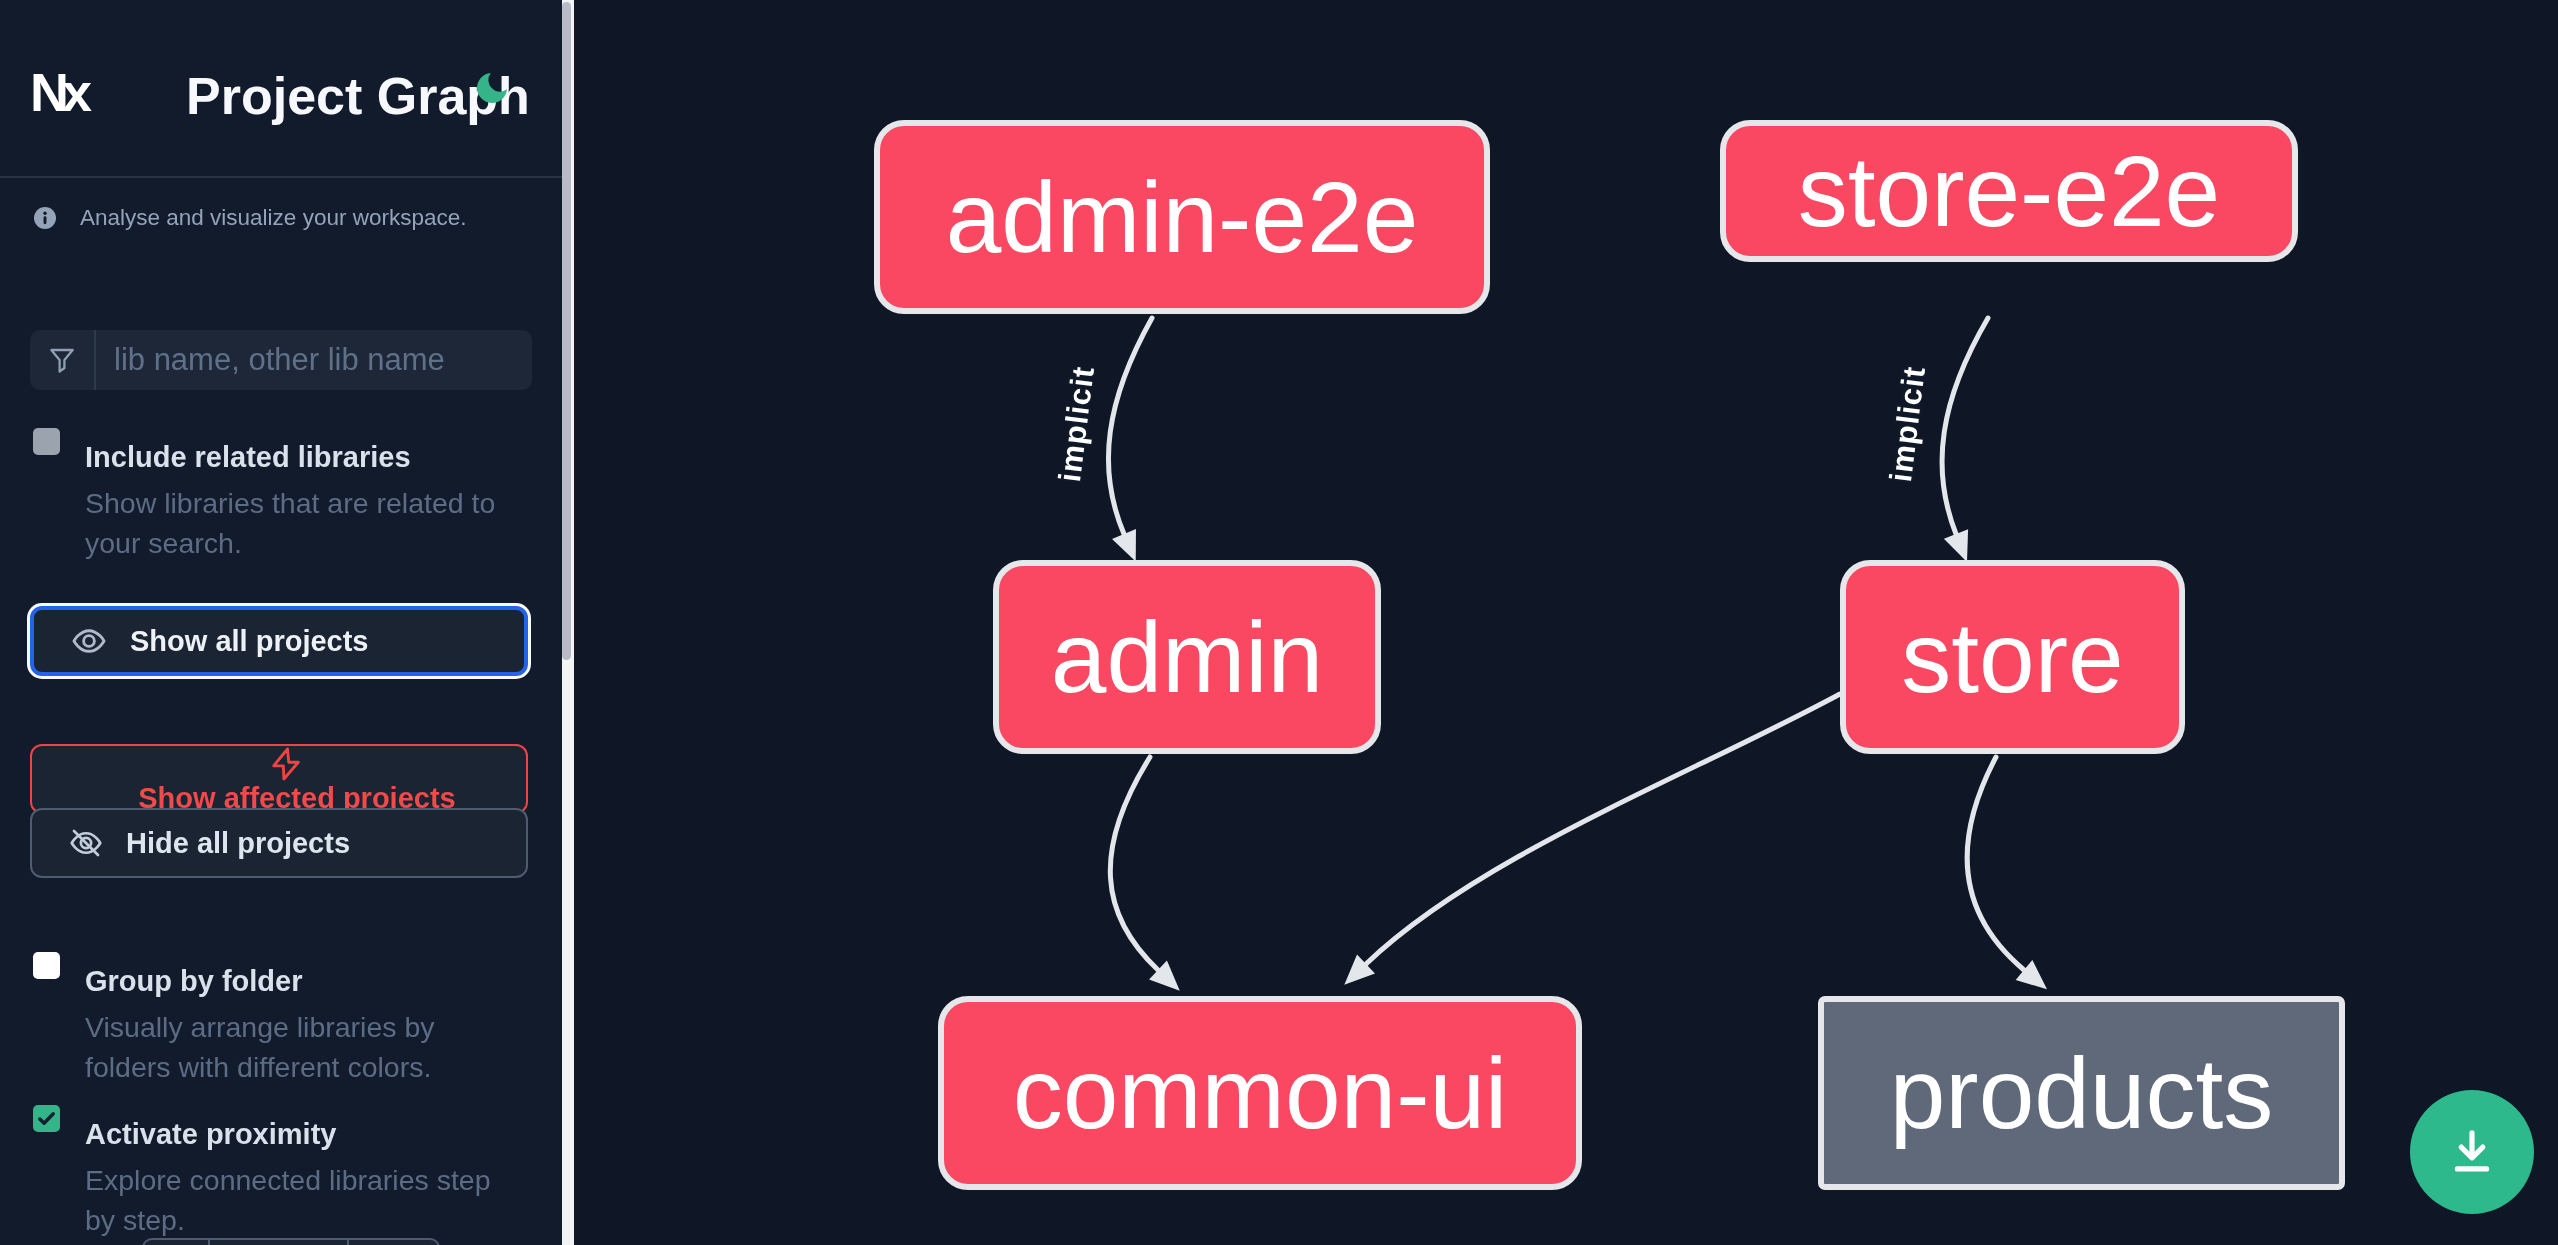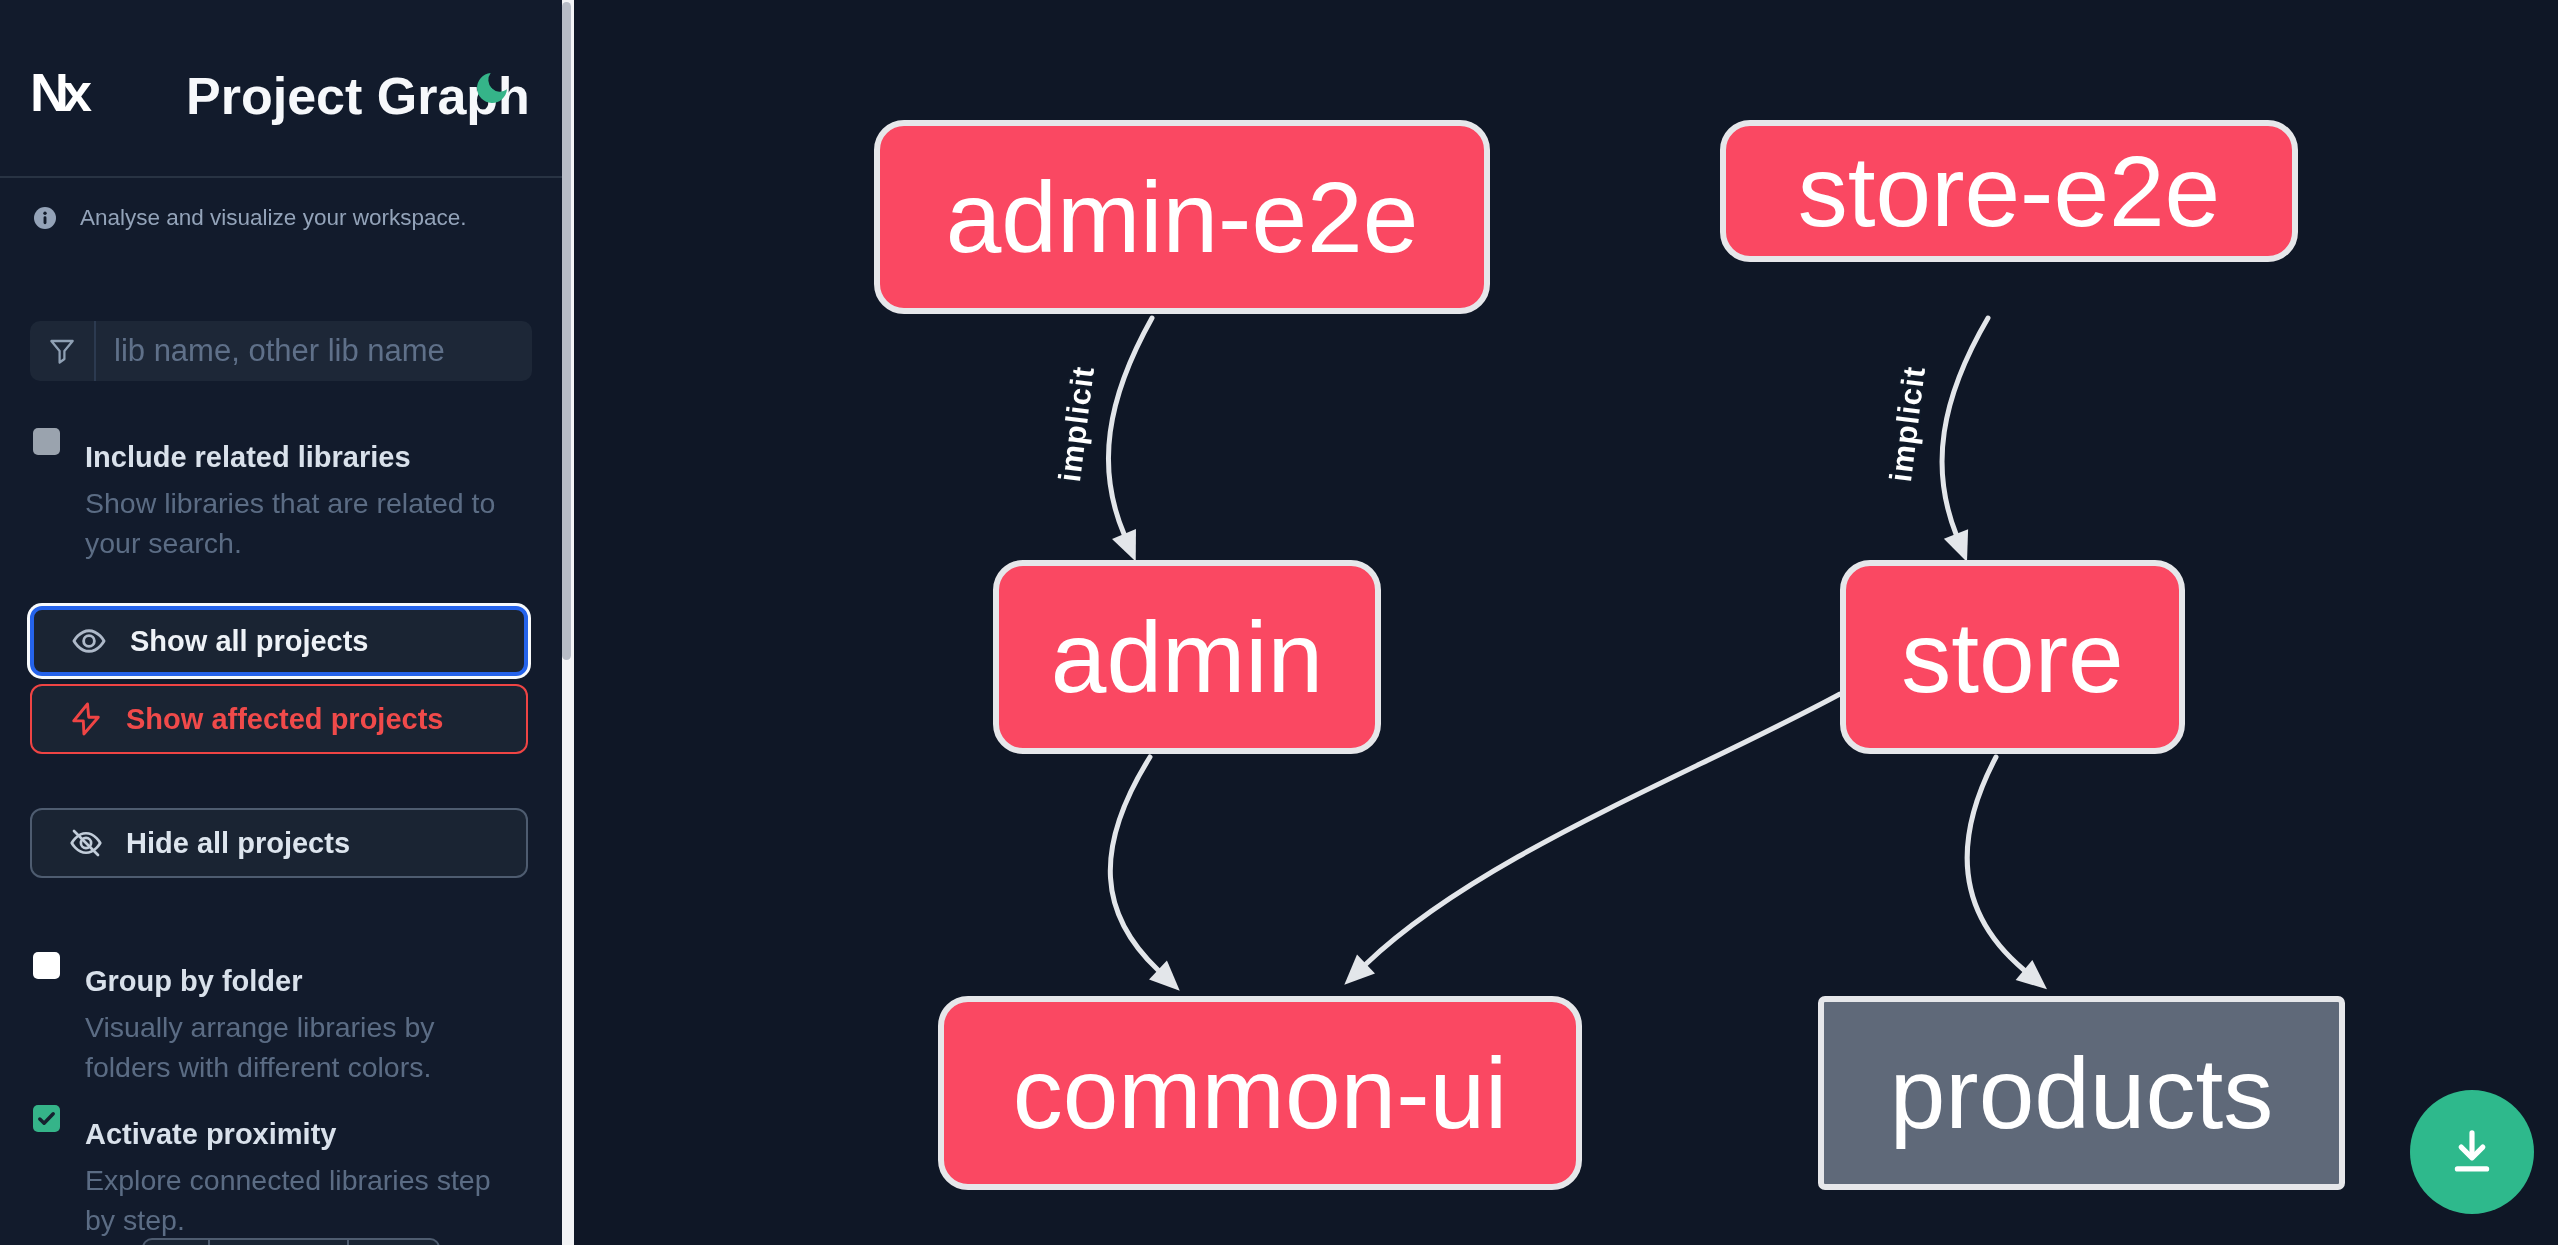--- a/index.html
+++ b/index.html
@@ -31,21 +31,21 @@
   }
   .moon-btn { position:absolute; left:472px; top:68px; width:40px; height:40px; cursor:pointer; }
 
   .tagline {
     position:absolute; left:33px; top:200px; height:36px;
     display:flex; align-items:center; gap:23px;
     color:#93a3b9; font-size:22.5px;
   }
 
   .search {
-    position:absolute; left:30px; top:321px; width:502px; height:60px;
+    position:absolute; left:30px; top:330px; width:502px; height:60px;
     background:#1d2737; border-radius:10px; display:flex; overflow:hidden;
   }
   .search-icon-box {
     width:66px; flex:none; border-right:2px solid #2c3a50;
     display:flex; align-items:center; justify-content:center;
   }
   .search input {
     flex:1; min-width:0; background:transparent; border:none; outline:none;
     color:#e2e8f0; font-size:31px; padding:0 18px; font-family:inherit;
   }
@@ -67,21 +67,21 @@
   .opt-desc { margin-top:10px; color:#5b6c84; font-size:28.5px; line-height:40px; max-width:450px; }
 
   .btn {
     position:absolute; left:30px; width:498px; height:70px;
     background:#1a2433; border-radius:12px;
     display:flex; align-items:center; padding-left:36px;
     font-size:29px; font-weight:700; color:#eef2f7; cursor:pointer;
   }
   .btn svg { margin-right:22px; flex:none; }
   .btn-show-all { top:606px; border:4px solid #2563eb; box-shadow:0 0 0 3px #f8fafc; }
-  .btn-affected { top:684px; border:2.5px solid #ef4444; color:#f04a4a; }
+  .btn-affected { top:744px; border:2.5px solid #ef4444; color:#f04a4a;flex-direction:column; }
   .btn-hide     { top:808px; border:2.5px solid #4e5c70; color:#dde5ee; }
 
   .stepper {
     position:absolute; left:142px; top:1238px; width:298px; height:18px;
     background:#1a2433; border:2px solid #4e5c70; border-bottom:none;
     border-radius:10px 10px 0 0;
   }
   .stepper .sep { position:absolute; top:0; width:2px; height:100%; background:#4e5c70; }
   .stepper .sep.s1 { left:64px; }
   .stepper .sep.s2 { left:203px; }

